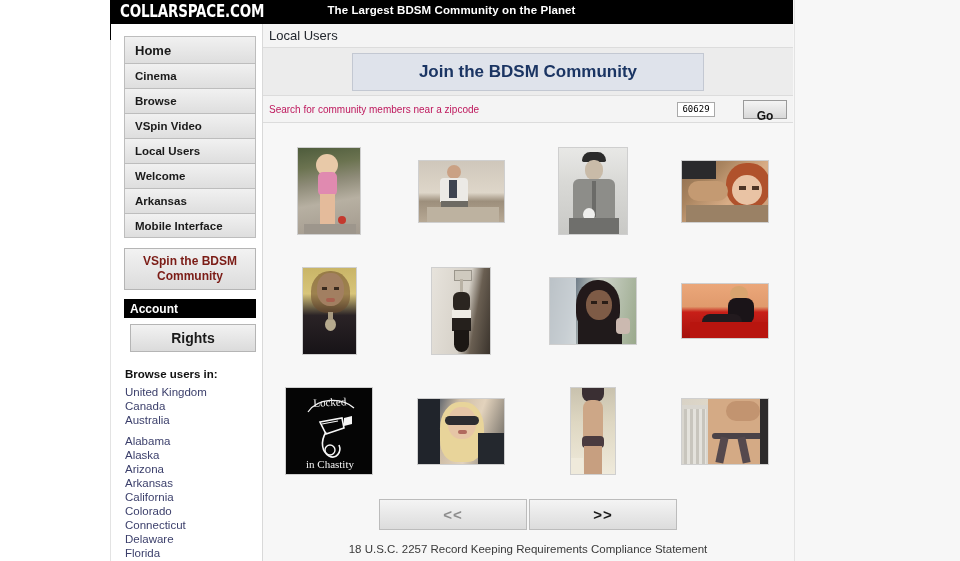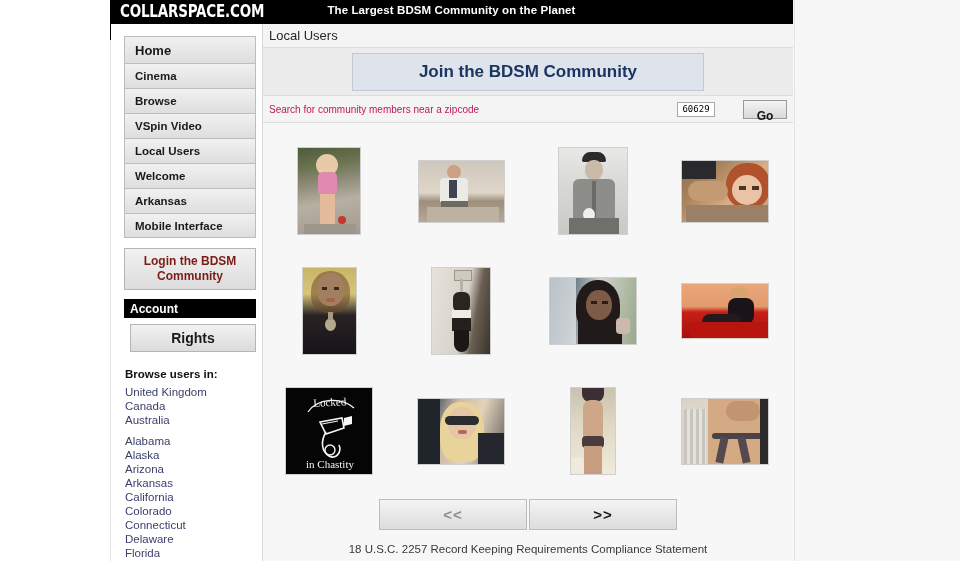--- a/index.html
+++ b/index.html
@@ -335,21 +335,21 @@
       <span>Welcome</span>
     </div>
     <div class="nav-btn">
       <span>Arkansas</span>
     </div>
     <div class="nav-btn last">
       <span>Mobile Interface</span>
     </div>
 
     <div id="join-side">
-      <span>Login the BDSM</span>
+      <span>VSpin the BDSM</span>
       <span>Community</span>
     </div>
 
     <div id="account-bar">
       <span>Account</span>
     </div>
 
     <div id="login-btn">
       <span>Rights</span>
     </div>

